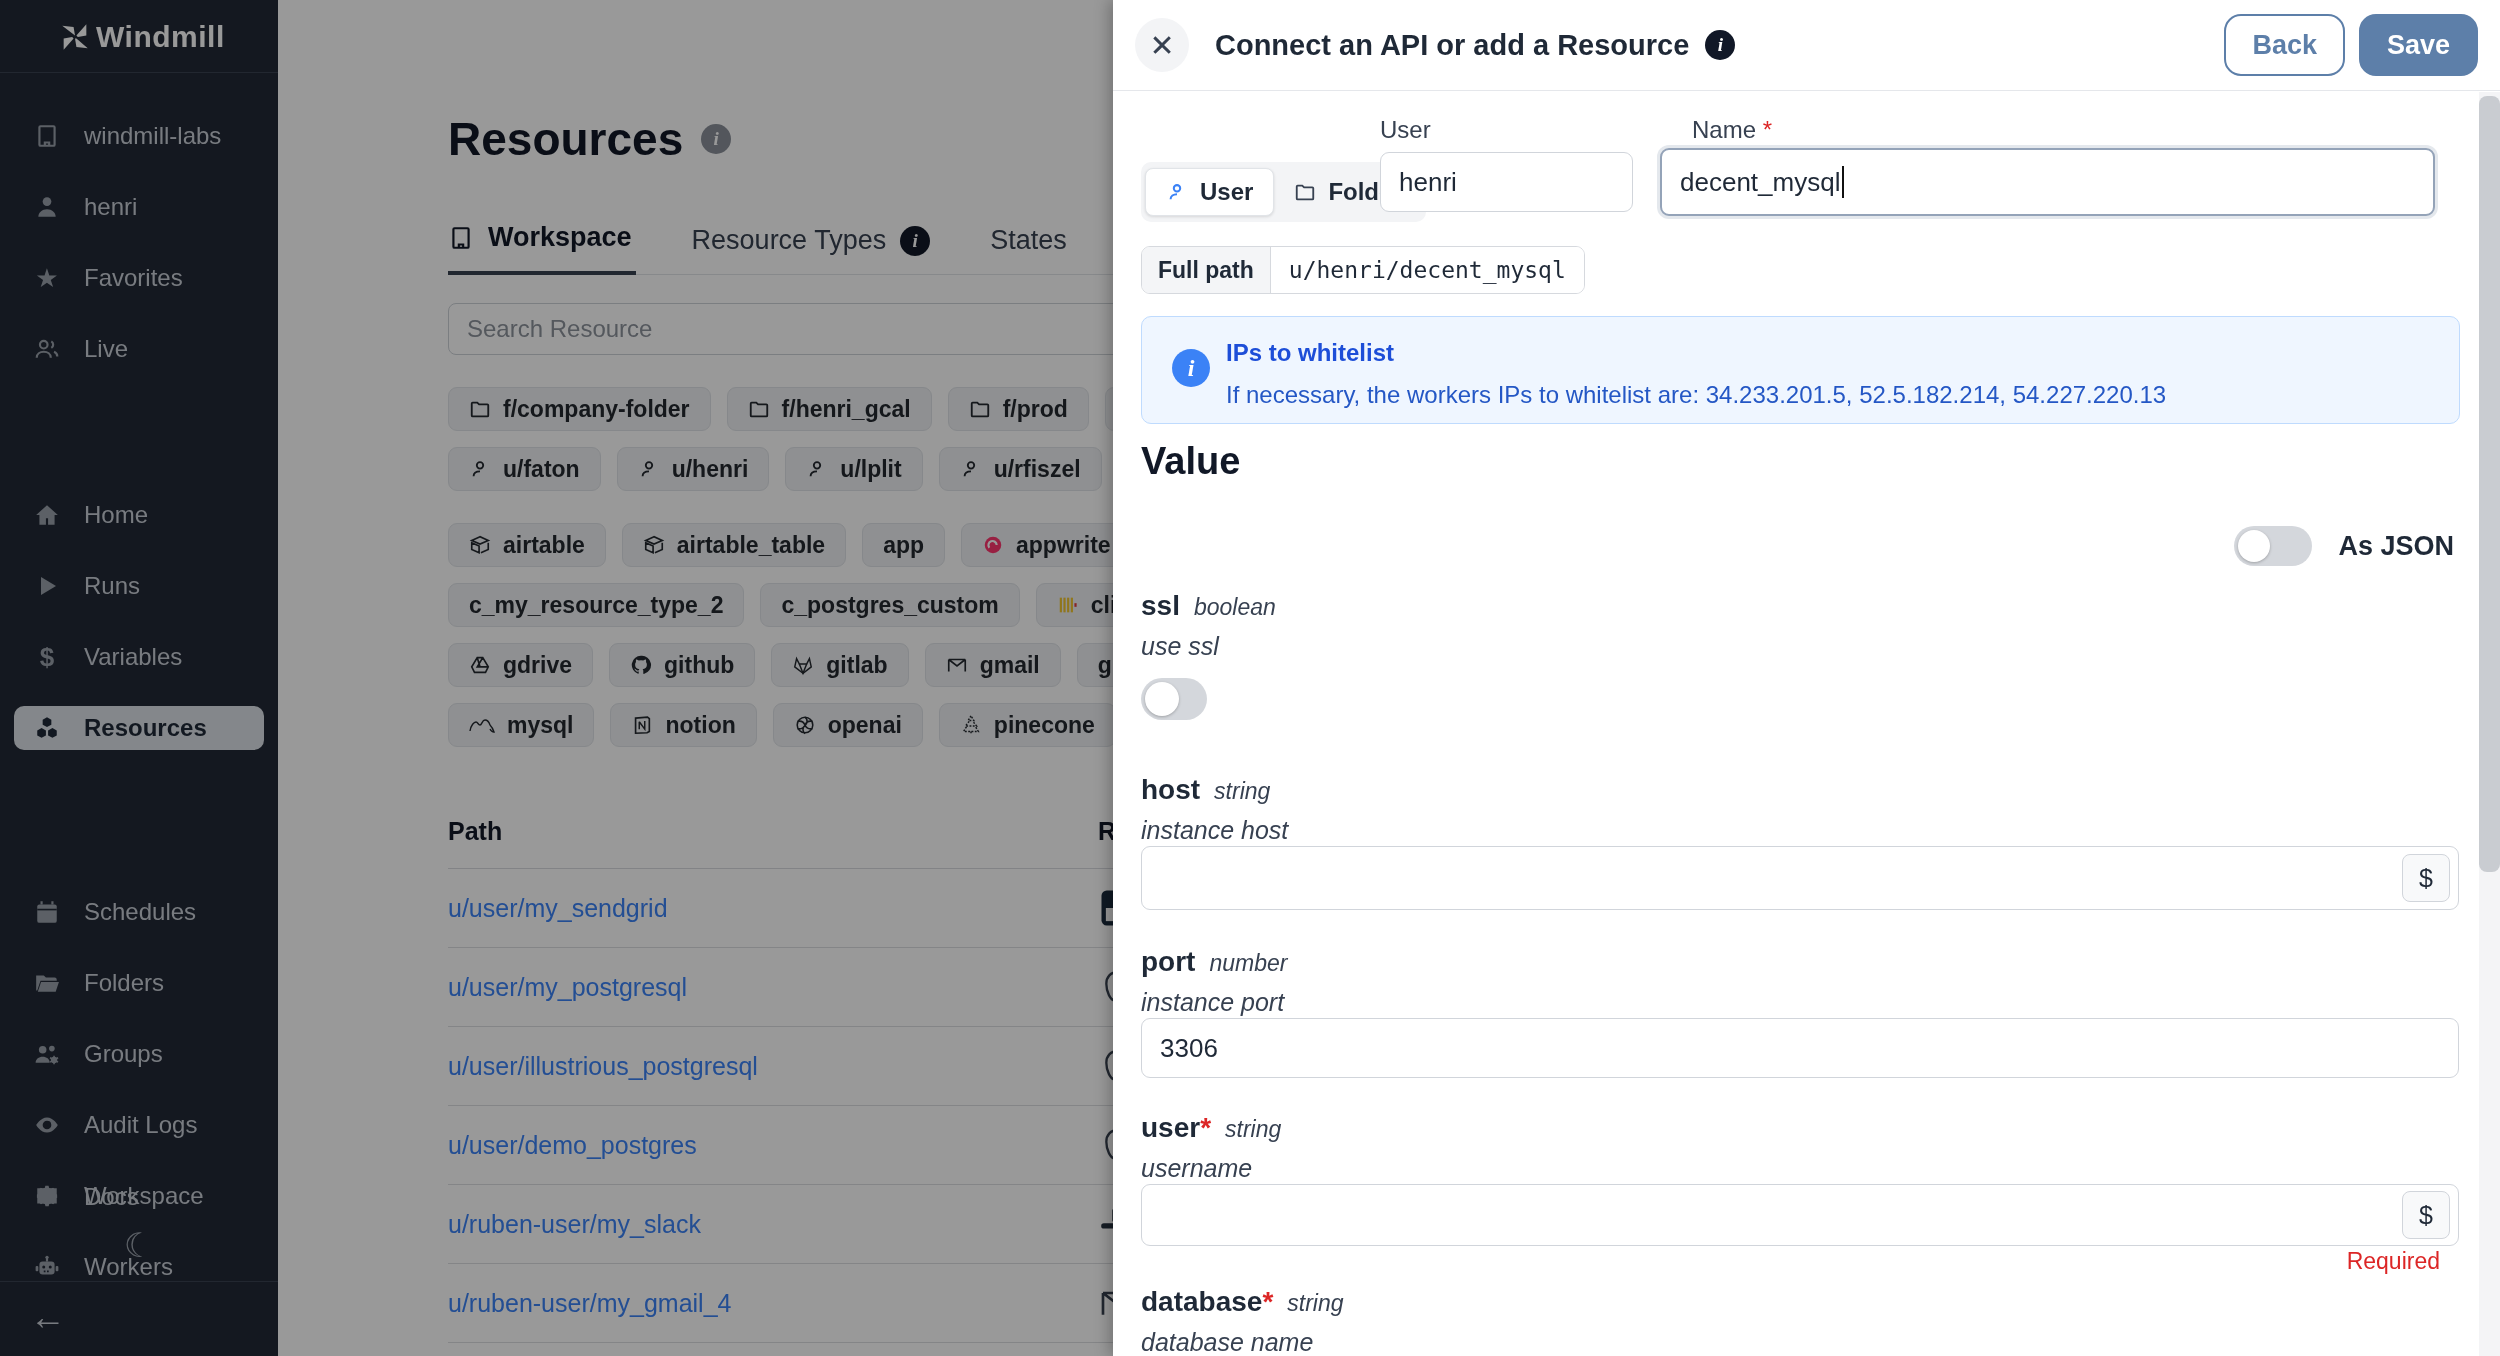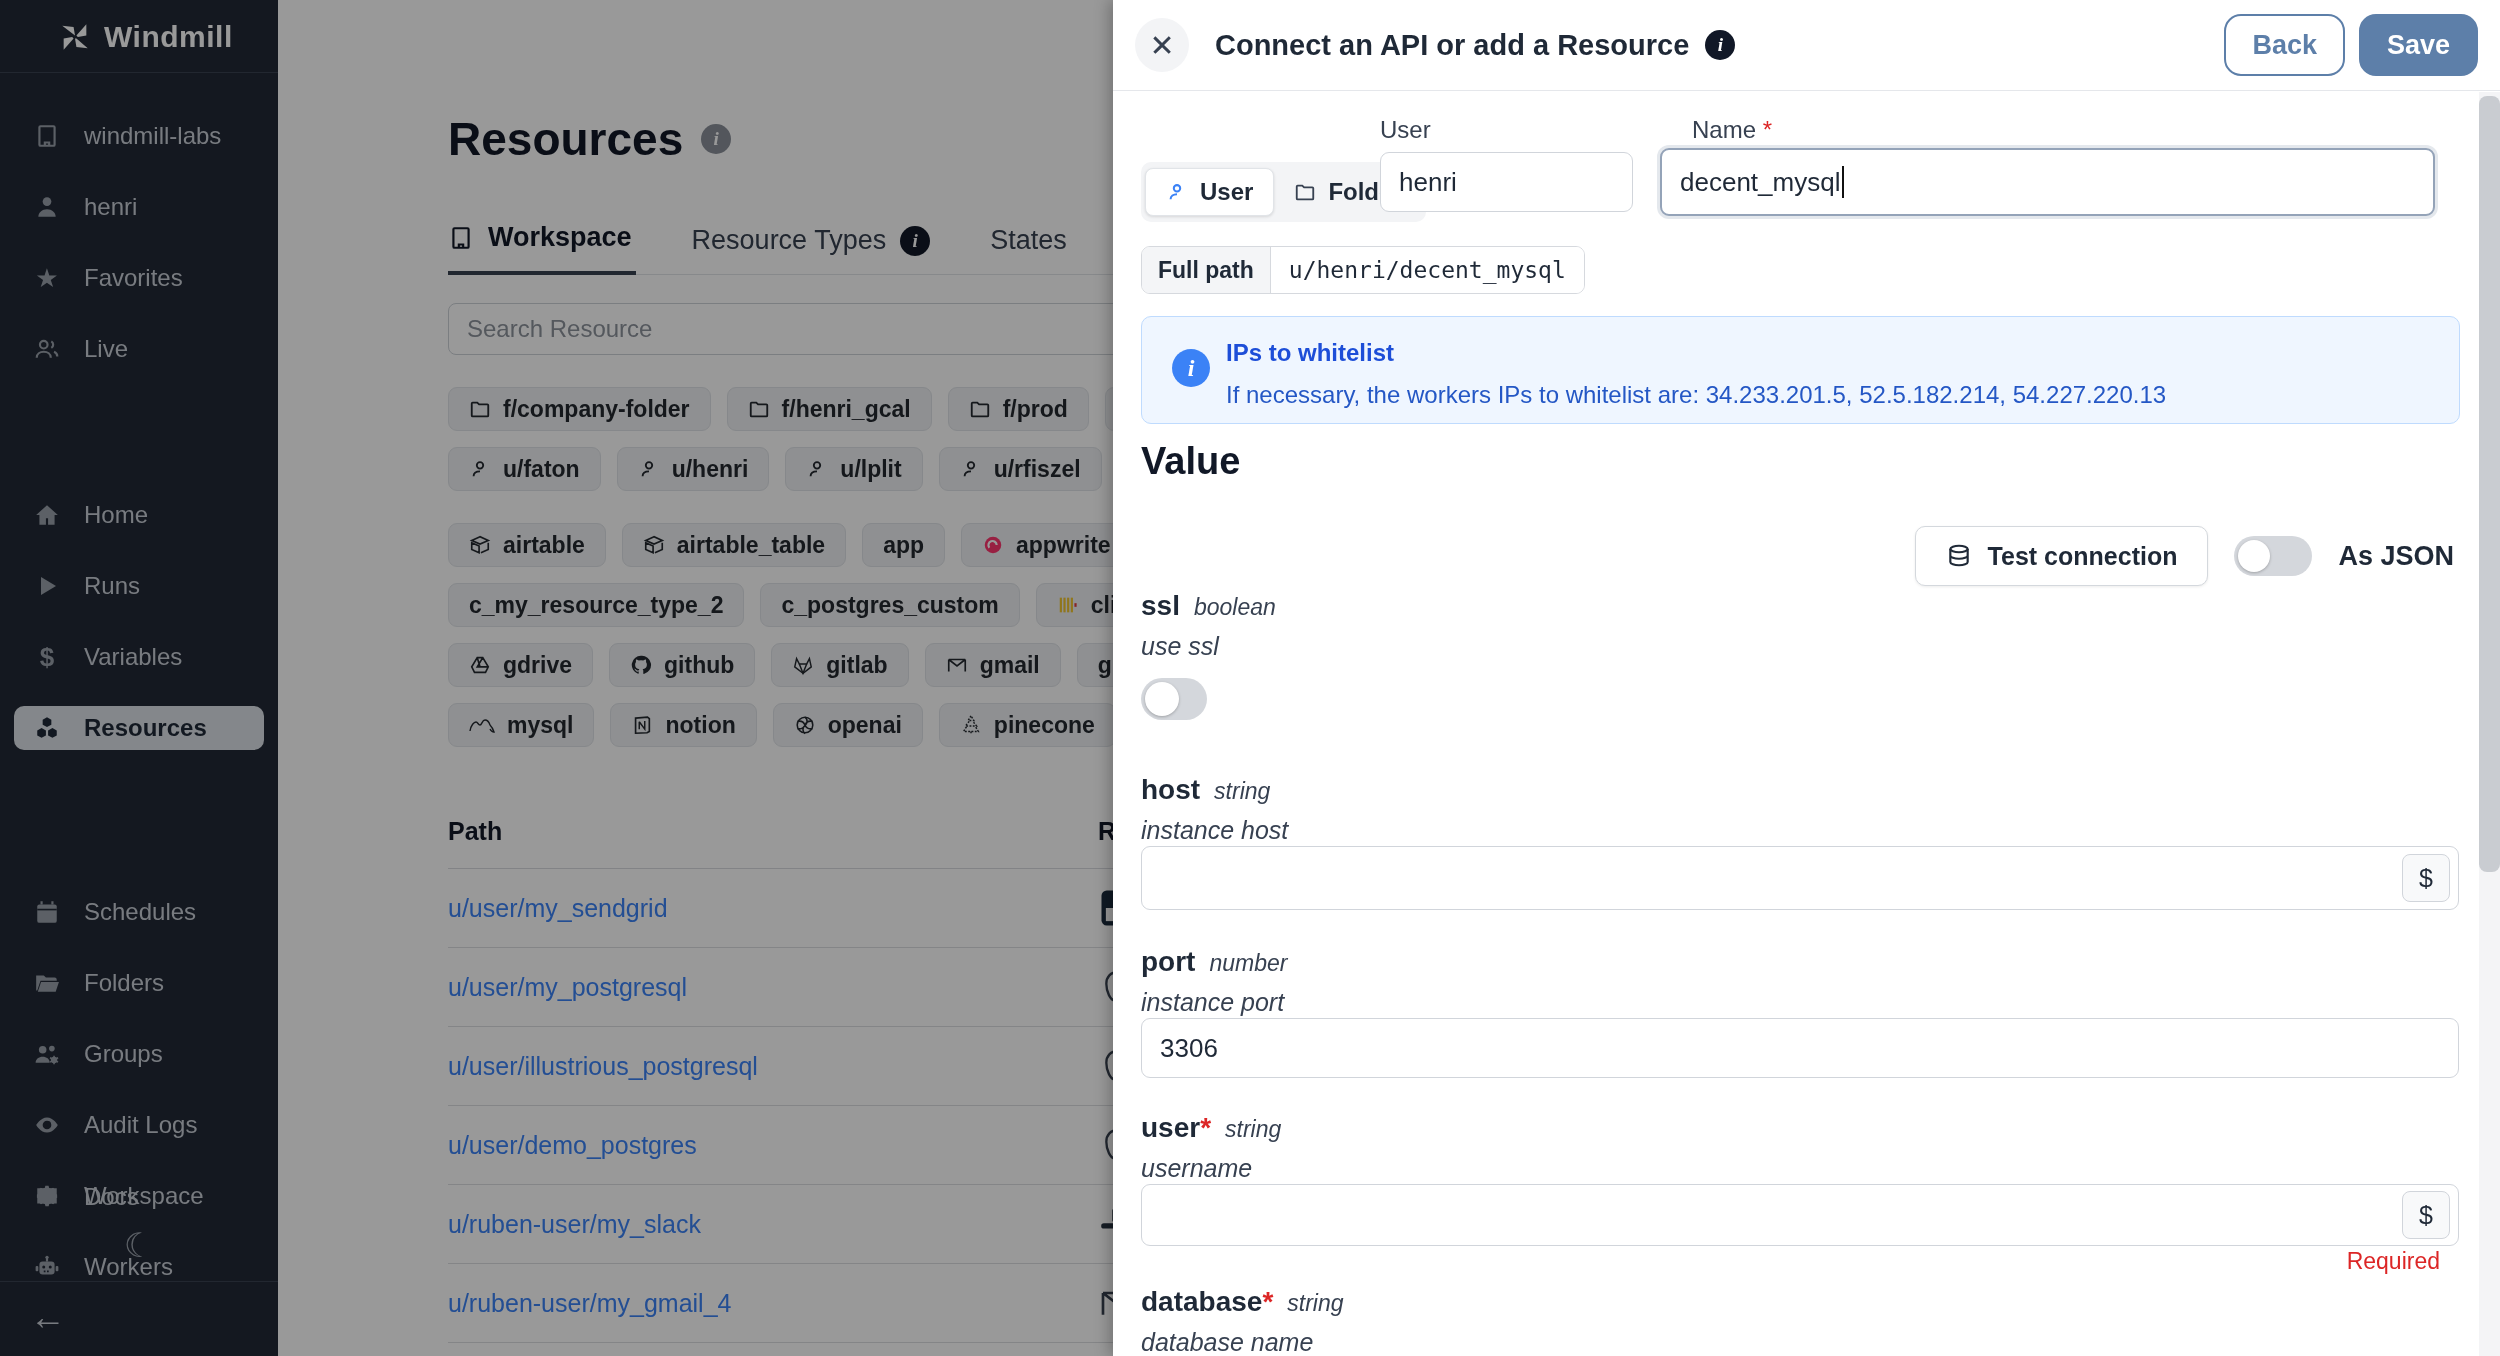--- a/index.html
+++ b/index.html
@@ -1,20 +1,20 @@
 <!DOCTYPE html>
 <html><head>
 <meta charset="utf-8">
 <style>
   html,body{margin:0;padding:0;background:#000;}
   .stage{position:relative;width:2500px;height:1356px;overflow:hidden;background:#fff;
          font-family:"Liberation Sans",sans-serif;color:#1f2937;}
   
   .sidebar{position:absolute;left:0;top:0;width:278px;height:1356px;background:#222936;z-index:1;}
-  .logo{display:flex;align-items:center;gap:12px;padding:20px 12px 18px 58px;color:#fff;}
+  .logo{display:flex;align-items:center;gap:4px;padding:20px 12px 18px 58px;color:#fff;}
   .logo-txt{font-size:30px;font-weight:bold;letter-spacing:.5px;}
   .side-div{height:1px;background:#3a4250;margin:0;}
   .side-group{padding:14px 0;}
   .side-item{display:flex;align-items:center;gap:22px;height:44px;margin:27px 14px;padding:0 18px;
              color:#c9ced6;font-size:24px;border-radius:10px;cursor:pointer;}
   .side-item .sicon{width:30px;display:flex;justify-content:center;color:#9aa1ab;font-size:26px;}
   .side-item.active{background:#dde2e8;color:#1f2937;font-weight:bold;}
   .side-item.active .sicon{color:#1f2937;}
   .side-moon{display:flex;justify-content:center;color:#9aa1ab;font-size:34px;margin-top:6px;}
   .side-bottom{position:absolute;bottom:0;left:0;right:0;}
@@ -643,29 +643,20 @@
 
       <div class="infobox">
         <div class="ico">i</div>
         <div class="t1">IPs to whitelist</div>
         <div class="t2">If necessary, the workers IPs to whitelist are: 34.233.201.5, 52.5.182.214, 54.227.220.13</div>
       </div>
 
       <div class="value-h">Value</div>
 
       <div class="testrow">
-        <button class="testbtn">
-          <span>
-              <svg width="26" height="26" viewBox="0 0 24 24" fill="none" stroke="#1f2937" stroke-width="2">
-                <ellipse cx="12" cy="5.5" rx="8" ry="3"></ellipse>
-                <path d="M4 5.5v6c0 1.7 3.6 3 8 3s8-1.3 8-3v-6M4 11.5v6c0 1.7 3.6 3 8 3s8-1.3 8-3v-6"></path>
-              </svg>
-            </span>
-          <span>Test connection</span>
-        </button>
         <div class="toggle tg-lg">
             <div class="knob"></div>
           </div>
         <span class="aslabel">As JSON</span>
       </div>
 
       <div class="fieldname" style="top:500px;"><span>ssl</span><span class="ftype">boolean</span></div>
       <div class="fielddesc" style="top:542px;">use ssl</div>
       <div class="toggle" style="position:absolute;left:28px;top:588px;width:66px;height:42px;">
           <div class="knob" style="width:34px;height:34px;"></div>

